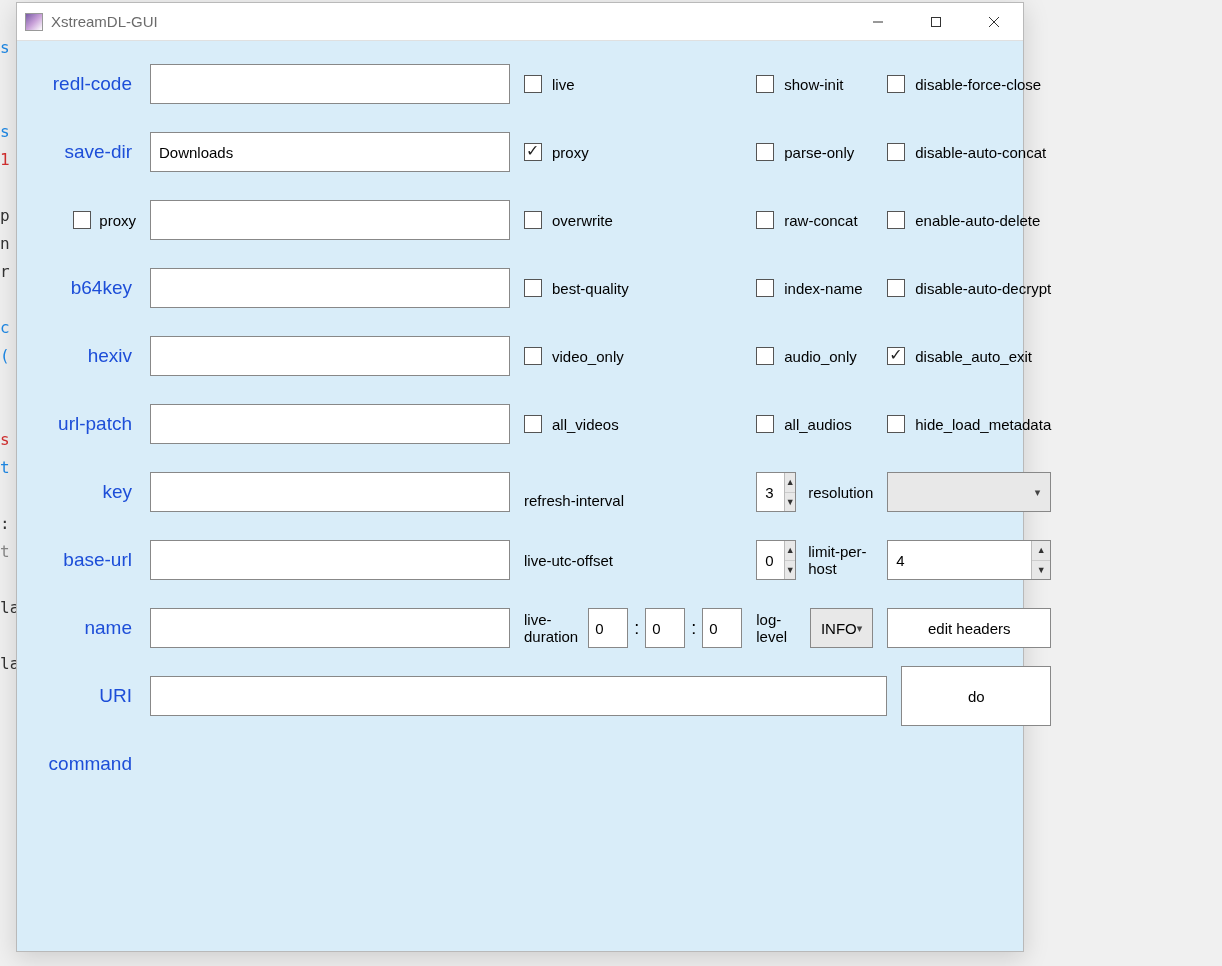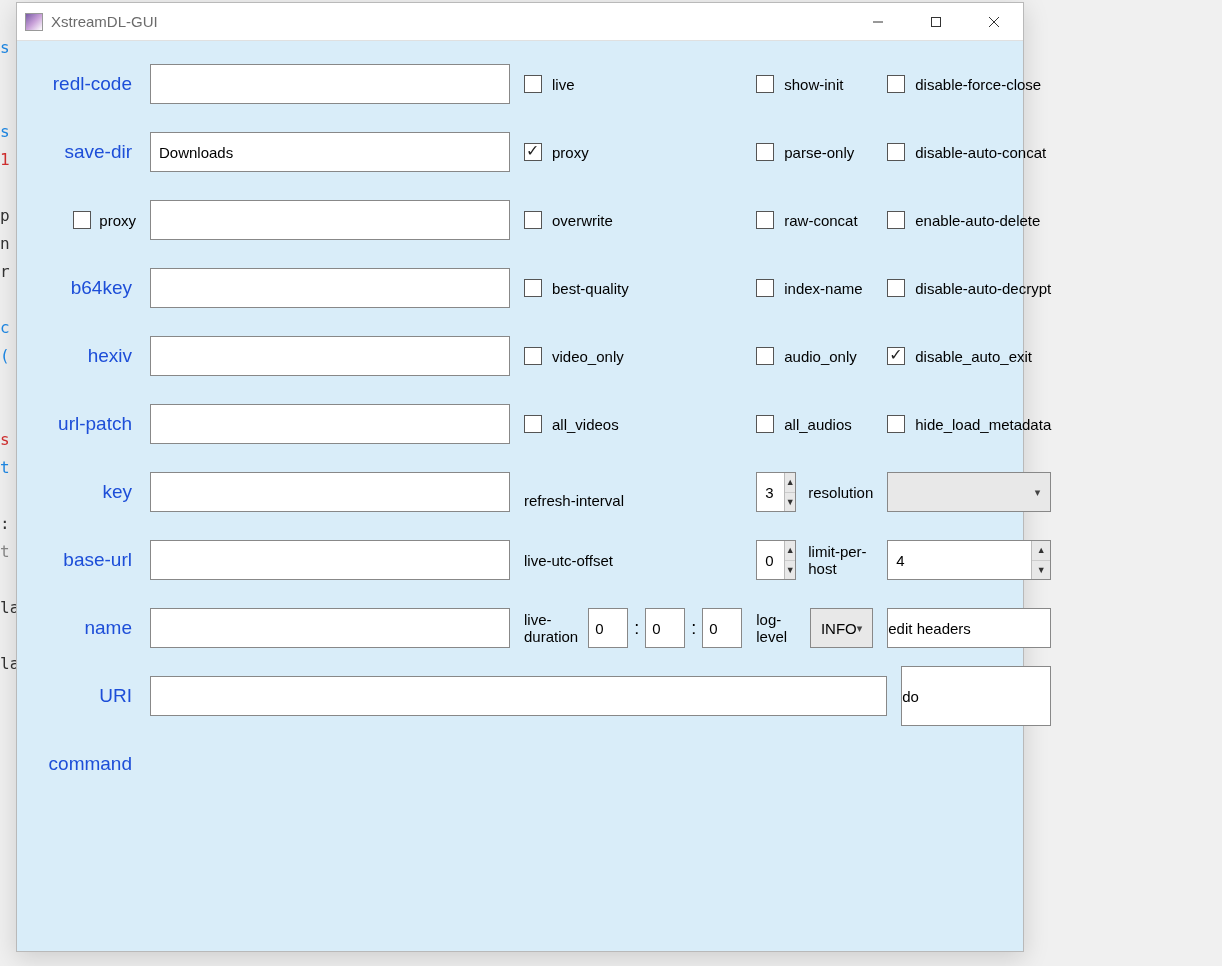--- a/index.html
+++ b/index.html
@@ -176,21 +176,21 @@
   font-size: 15px;
   font-family: inherit;
 }
 .timebox .colon { font-size: 18px; }
 .btn {
   height: 40px;
   border: 1px solid #888;
   background: #fff;
   display: flex;
   align-items: center;
-  justify-content: flex-start;
+  justify-content: center;
   font-size: 15px;
   cursor: pointer;
 }
 .row-uri {
   grid-column: 1 / 6;
   display: grid;
   grid-template-columns: 105px 1fr 150px;
   column-gap: 14px;
   align-items: center;
   height: 60px;

